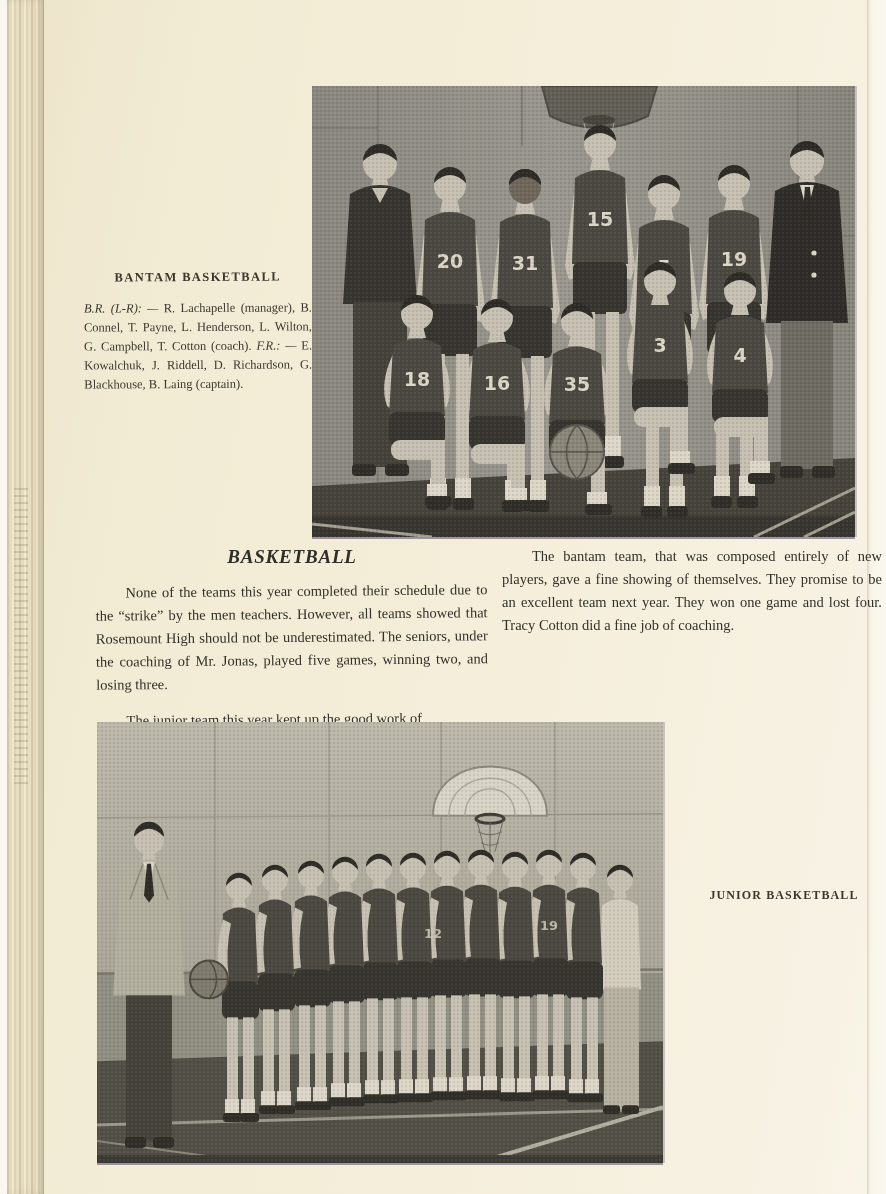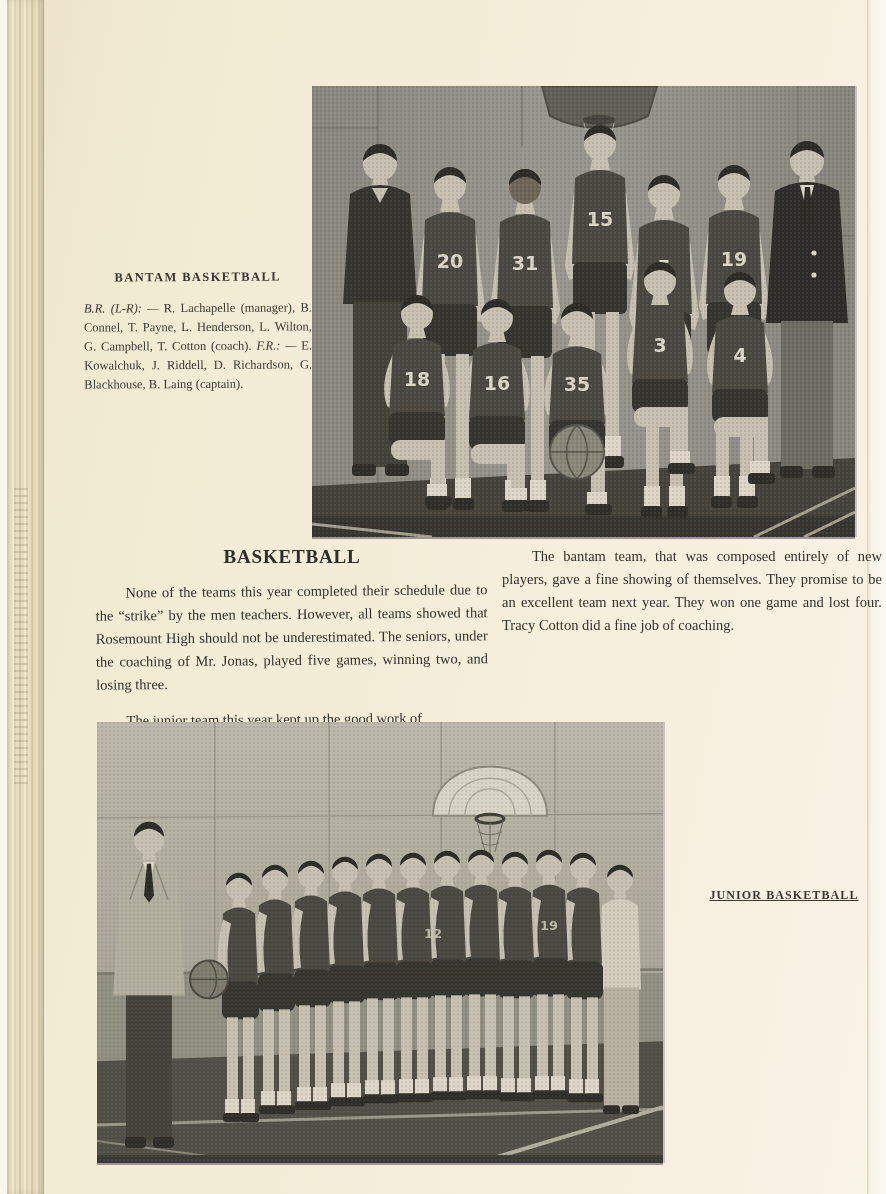--- a/index.html
+++ b/index.html
@@ -50,26 +50,26 @@
   .ltpants{fill:#b7b2a2}
   .jnum{font:700 19px "DejaVu Sans",sans-serif;fill:#dcd7c8;text-anchor:middle}
   .jnum-sm{font:700 13px "DejaVu Sans",sans-serif;fill:#c9c4b4;text-anchor:middle;opacity:.9}
   
   .caption{position:absolute;color:#3a382e;}
   .caption-title{text-align:center;font-weight:700;letter-spacing:1.4px;margin:0 0 12px 0;}
   .caption-body{text-align:justify;margin:0;}
   .cap-ital{font-style:italic;}
   .caption-bantam{left:84px;top:268px;width:228px;font-size:12.5px;line-height:1.52;transform:rotate(-.3deg);}
   .caption-bantam .caption-title{font-size:12.5px;}
-  .caption-junior{left:692px;top:886px;width:184px;font-size:12px;line-height:1.55;text-decoration:underline;}
+  .caption-junior{left:692px;top:886px;width:184px;font-size:12px;line-height:1.55;}
   .caption-junior .caption-title{font-size:12px;letter-spacing:1.1px;margin-bottom:10px;}
   
   .article-title{
     position:absolute;left:96px;top:546px;width:392px;margin:0;text-align:center;
-    font-size:19px;font-weight:700;letter-spacing:.8px;color:#2e2d27;
+    font-size:19px;font-weight:700;letter-spacing:.8px;color:#2e2d27;font-style:italic;
   }
   .col{position:absolute;color:#32312a;font-size:14.5px;line-height:1.58;text-align:justify;}
   .col p{margin:0 0 13px 0;}
   .col p.indent{text-indent:30px;}
   .col-left{left:96px;top:580px;width:392px;transform:rotate(-.5deg);}
   .col-right{left:502px;top:545px;width:380px;}
   
   .page-num{position:absolute;left:99px;top:1183px;height:11px;overflow:hidden;
     font-size:20px;color:#be185d;margin-top:21px;}
 </style>

